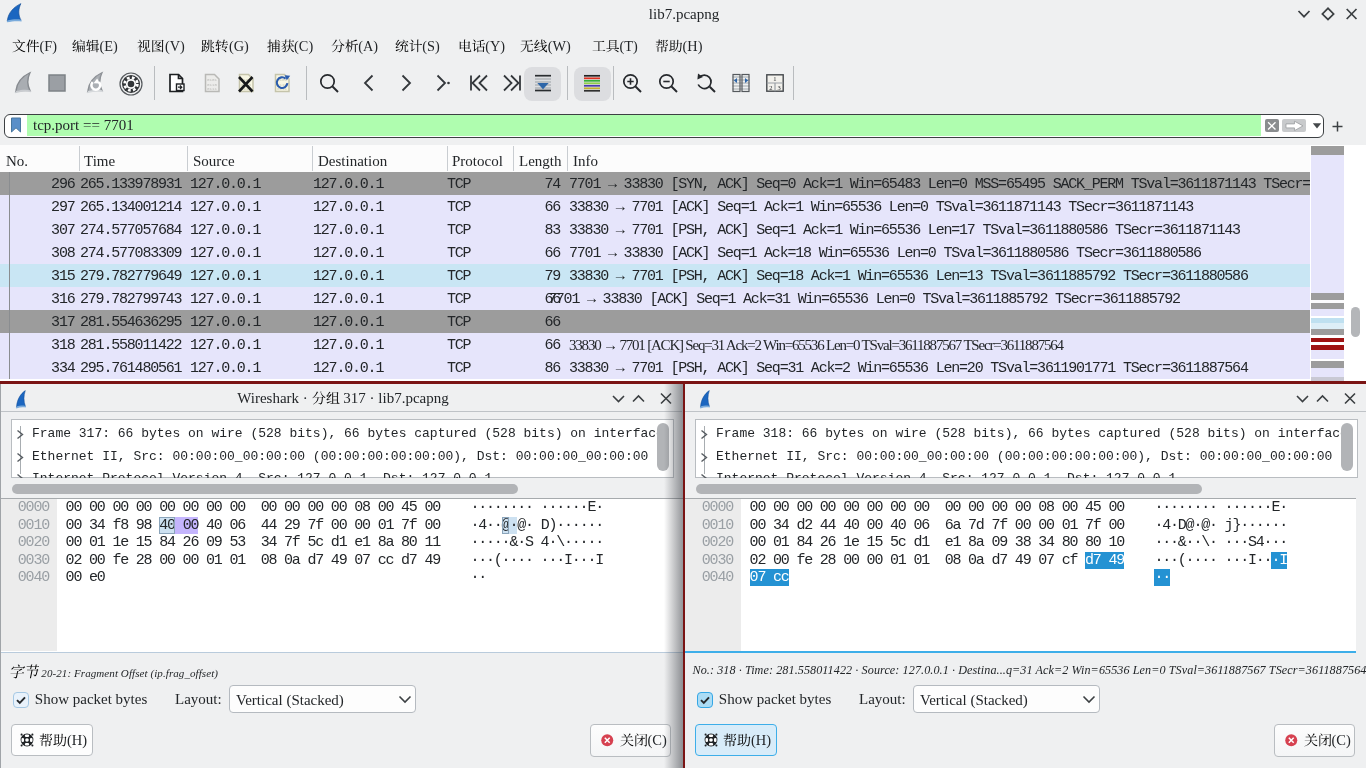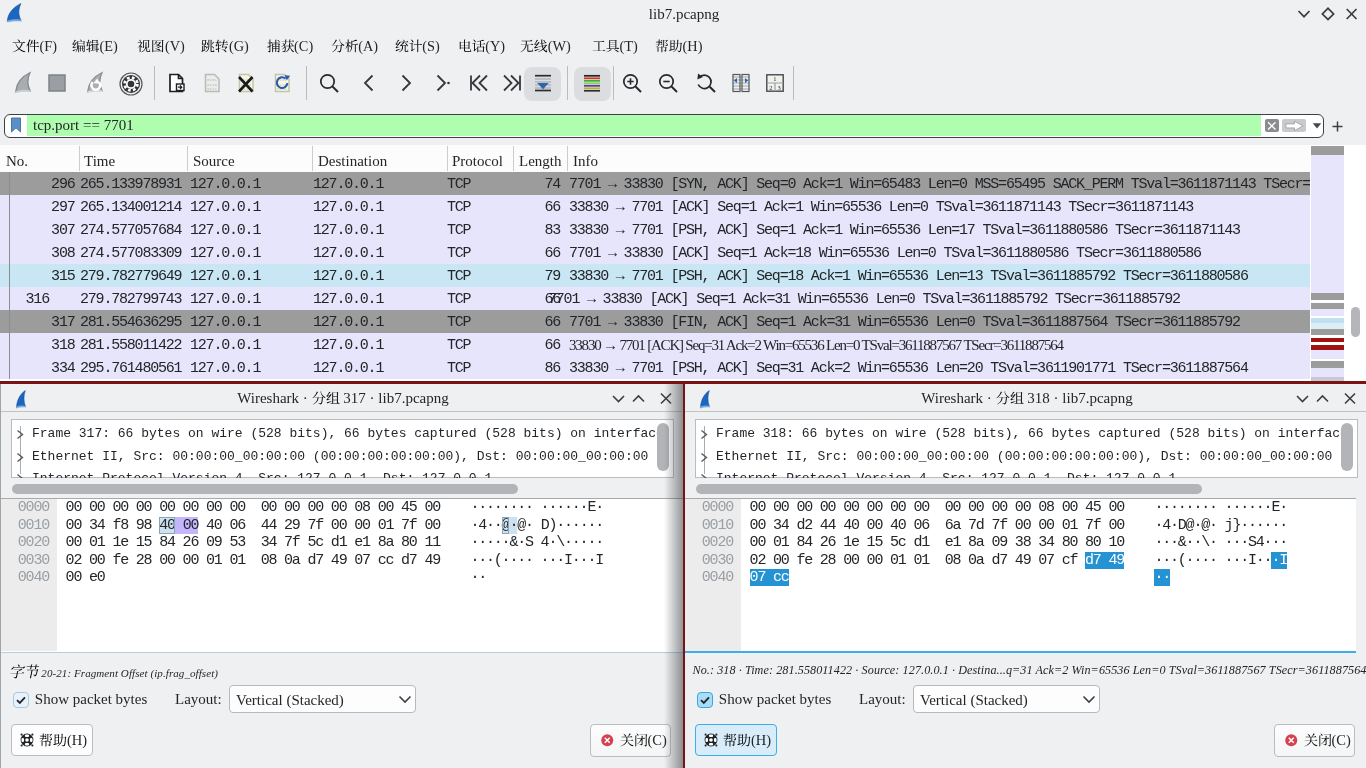--- a/index.html
+++ b/index.html
@@ -323,35 +323,34 @@
 <div class="abs " style="left:569px;top:245.71px;font-size:15px;font-family:'Liberation Mono',monospace;letter-spacing:-1.2px;line-height:1;white-space:pre;width:741px;overflow:hidden">7701 → 33830 [ACK] Seq=1 Ack=18 Win=65536 Len=0 TSval=3611880586 TSecr=3611880586</div>
 <div class="abs" style="left:0;top:264px;width:1310px;height:23px;background:#c9e6f4"></div>
 <div class="abs " style="left:0px;top:268.71px;font-size:15px;font-family:'Liberation Mono',monospace;letter-spacing:-1.2px;line-height:1;white-space:pre;width:74.5px;text-align:right">315</div>
 <div class="abs " style="left:80px;top:268.71px;font-size:15px;font-family:'Liberation Mono',monospace;letter-spacing:-1.2px;line-height:1;white-space:pre;">279.782779649</div>
 <div class="abs " style="left:190px;top:268.71px;font-size:15px;font-family:'Liberation Mono',monospace;letter-spacing:-1.2px;line-height:1;white-space:pre;">127.0.0.1</div>
 <div class="abs " style="left:313px;top:268.71px;font-size:15px;font-family:'Liberation Mono',monospace;letter-spacing:-1.2px;line-height:1;white-space:pre;">127.0.0.1</div>
 <div class="abs " style="left:447px;top:268.71px;font-size:15px;font-family:'Liberation Mono',monospace;letter-spacing:-1.2px;line-height:1;white-space:pre;">TCP</div>
 <div class="abs " style="left:0px;top:268.71px;font-size:15px;font-family:'Liberation Mono',monospace;letter-spacing:-1.2px;line-height:1;white-space:pre;width:560px;text-align:right">79</div>
 <div class="abs " style="left:569px;top:268.71px;font-size:15px;font-family:'Liberation Mono',monospace;letter-spacing:-1.2px;line-height:1;white-space:pre;width:741px;overflow:hidden">33830 → 7701 [PSH, ACK] Seq=18 Ack=1 Win=65536 Len=13 TSval=3611885792 TSecr=3611880586</div>
 <div class="abs" style="left:0;top:287px;width:1310px;height:23px;background:#e6e5fb"></div>
-<div class="abs " style="left:0px;top:291.71px;font-size:15px;font-family:'Liberation Mono',monospace;letter-spacing:-1.2px;line-height:1;white-space:pre;width:74.5px;text-align:center">316</div>
+<div class="abs " style="left:0px;top:291.71px;font-size:15px;font-family:'Liberation Mono',monospace;letter-spacing:-1.2px;line-height:1;white-space:pre;width:74.5px;text-align:right">316</div>
 <div class="abs " style="left:80px;top:291.71px;font-size:15px;font-family:'Liberation Mono',monospace;letter-spacing:-1.2px;line-height:1;white-space:pre;">279.782799743</div>
 <div class="abs " style="left:190px;top:291.71px;font-size:15px;font-family:'Liberation Mono',monospace;letter-spacing:-1.2px;line-height:1;white-space:pre;">127.0.0.1</div>
 <div class="abs " style="left:313px;top:291.71px;font-size:15px;font-family:'Liberation Mono',monospace;letter-spacing:-1.2px;line-height:1;white-space:pre;">127.0.0.1</div>
 <div class="abs " style="left:447px;top:291.71px;font-size:15px;font-family:'Liberation Mono',monospace;letter-spacing:-1.2px;line-height:1;white-space:pre;">TCP</div>
 <div class="abs " style="left:0px;top:291.71px;font-size:15px;font-family:'Liberation Mono',monospace;letter-spacing:-1.2px;line-height:1;white-space:pre;width:560px;text-align:right">66</div>
 <div class="abs " style="left:548px;top:291.71px;font-size:15px;font-family:'Liberation Mono',monospace;letter-spacing:-1.2px;line-height:1;white-space:pre;width:741px;overflow:hidden">7701 → 33830 [ACK] Seq=1 Ack=31 Win=65536 Len=0 TSval=3611885792 TSecr=3611885792</div>
 <div class="abs" style="left:0;top:310px;width:1310px;height:23px;background:#9c9c9c"></div>
 <div class="abs " style="left:0px;top:314.71px;font-size:15px;font-family:'Liberation Mono',monospace;letter-spacing:-1.2px;line-height:1;white-space:pre;width:74.5px;text-align:right">317</div>
 <div class="abs " style="left:80px;top:314.71px;font-size:15px;font-family:'Liberation Mono',monospace;letter-spacing:-1.2px;line-height:1;white-space:pre;">281.554636295</div>
 <div class="abs " style="left:190px;top:314.71px;font-size:15px;font-family:'Liberation Mono',monospace;letter-spacing:-1.2px;line-height:1;white-space:pre;">127.0.0.1</div>
 <div class="abs " style="left:313px;top:314.71px;font-size:15px;font-family:'Liberation Mono',monospace;letter-spacing:-1.2px;line-height:1;white-space:pre;">127.0.0.1</div>
 <div class="abs " style="left:447px;top:314.71px;font-size:15px;font-family:'Liberation Mono',monospace;letter-spacing:-1.2px;line-height:1;white-space:pre;">TCP</div>
 <div class="abs " style="left:0px;top:314.71px;font-size:15px;font-family:'Liberation Mono',monospace;letter-spacing:-1.2px;line-height:1;white-space:pre;width:560px;text-align:right">66</div>
-<div class="abs " style="left:569px;top:314.71px;font-size:15px;font-family:'Liberation Mono',monospace;letter-spacing:-1.2px;line-height:1;white-space:pre;width:741px;overflow:hidden">7701 → 33830 [FIN, ACK] Seq=1 Ack=31 Win=65536 Len=0 TSval=3611887564 TSecr=3611885792</div>
 <div class="abs" style="left:0;top:333px;width:1310px;height:23px;background:#e6e5fb"></div>
 <div class="abs " style="left:0px;top:337.71px;font-size:15px;font-family:'Liberation Mono',monospace;letter-spacing:-1.2px;line-height:1;white-space:pre;width:74.5px;text-align:right">318</div>
 <div class="abs " style="left:80px;top:337.71px;font-size:15px;font-family:'Liberation Mono',monospace;letter-spacing:-1.2px;line-height:1;white-space:pre;">281.558011422</div>
 <div class="abs " style="left:190px;top:337.71px;font-size:15px;font-family:'Liberation Mono',monospace;letter-spacing:-1.2px;line-height:1;white-space:pre;">127.0.0.1</div>
 <div class="abs " style="left:313px;top:337.71px;font-size:15px;font-family:'Liberation Mono',monospace;letter-spacing:-1.2px;line-height:1;white-space:pre;">127.0.0.1</div>
 <div class="abs " style="left:447px;top:337.71px;font-size:15px;font-family:'Liberation Mono',monospace;letter-spacing:-1.2px;line-height:1;white-space:pre;">TCP</div>
 <div class="abs " style="left:0px;top:337.71px;font-size:15px;font-family:'Liberation Mono',monospace;letter-spacing:-1.2px;line-height:1;white-space:pre;width:560px;text-align:right">66</div>
 <div class="abs " style="left:569px;top:337.71px;font-size:15px;font-family:Liberation Serif, serif;letter-spacing:-1.2px;line-height:1;white-space:pre;width:741px;overflow:hidden">33830 → 7701 [ACK] Seq=31 Ack=2 Win=65536 Len=0 TSval=3611887567 TSecr=3611887564</div>
 <div class="abs" style="left:0;top:356px;width:1310px;height:23px;background:#e6e5fb"></div>
 <div class="abs " style="left:0px;top:360.71px;font-size:15px;font-family:'Liberation Mono',monospace;letter-spacing:-1.2px;line-height:1;white-space:pre;width:74.5px;text-align:right">334</div>
@@ -488,24 +487,20 @@
 <div class="abs" style="left:684px;top:384px;width:682px;height:384px;background:#eff0f1"></div>
     <div class="abs" style="left:684px;top:384px;width:682px;height:26.5px;background:#eff0f1;border-bottom:1px solid #bfc3c7"></div>
     <svg class="abs" style="left:698.5px;top:389.5px" width="12" height="19" viewBox="0 0 120 190" preserveAspectRatio="none">
       <g fill="#1b66c0" stroke="#0f4a94" stroke-width="5">
         <path d="M103 6 C55 38 22 95 16 160 L14 172 C50 160 78 158 104 164 C84 112 86 55 103 6 Z"></path>
       </g>
       <g fill="#7aabdc" stroke="none">
         <path d="M14 166 C52 153 80 152 105 159 L108 176 C80 169 50 172 12 184 Z"></path>
       </g>
     </svg>
-    <div class="abs" style="left:856px;top:390.74px;width:342px;text-align:center;font-size:15px;line-height:1;white-space:pre">Wireshark · <svg class="cg" width="28.00" height="14.00" viewBox="0 0 2000 1000" style="vertical-align:-1.68px">
-        <use href="#g5206" x="0" y="880"></use>
-        <use href="#g7ec4" x="1000" y="880"></use>
-      </svg> 318 · lib7.pcapng</div>
     <svg class="abs" style="left:1295px;top:392px" width="64" height="13" viewBox="0 0 64 13">
 <g fill="none" stroke="#3b3f42" stroke-width="1.6">
 <polyline points="2,4 7.5,9.5 13,4"></polyline>
         <polyline points="22,9.5 27.5,4 33,9.5"></polyline>
 <path d="M50,1.5 L60,11.5 M60,1.5 L50,11.5"></path>
       </g>
     </svg>
     <div class="abs" style="left:695px;top:419px;width:663px;height:59px;background:#fff;border:1px solid #b9bdc1;box-sizing:border-box"></div>
     <div class="abs" style="left:703.5px;top:426px;width:1px;height:48px;background:#a8adb1"></div>
     <svg class="abs" style="left:699px;top:428.5px" width="10" height="11" viewBox="0 0 10 11">

